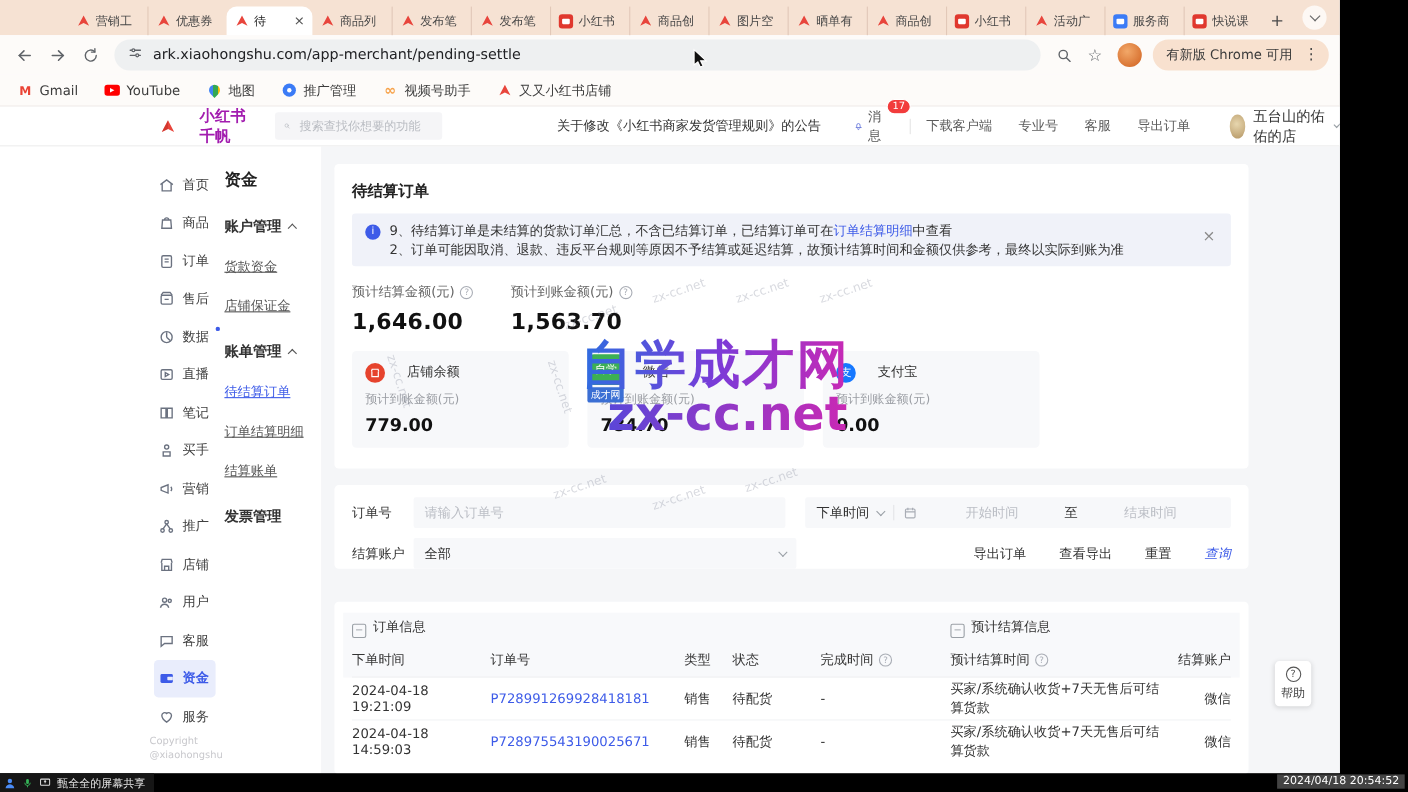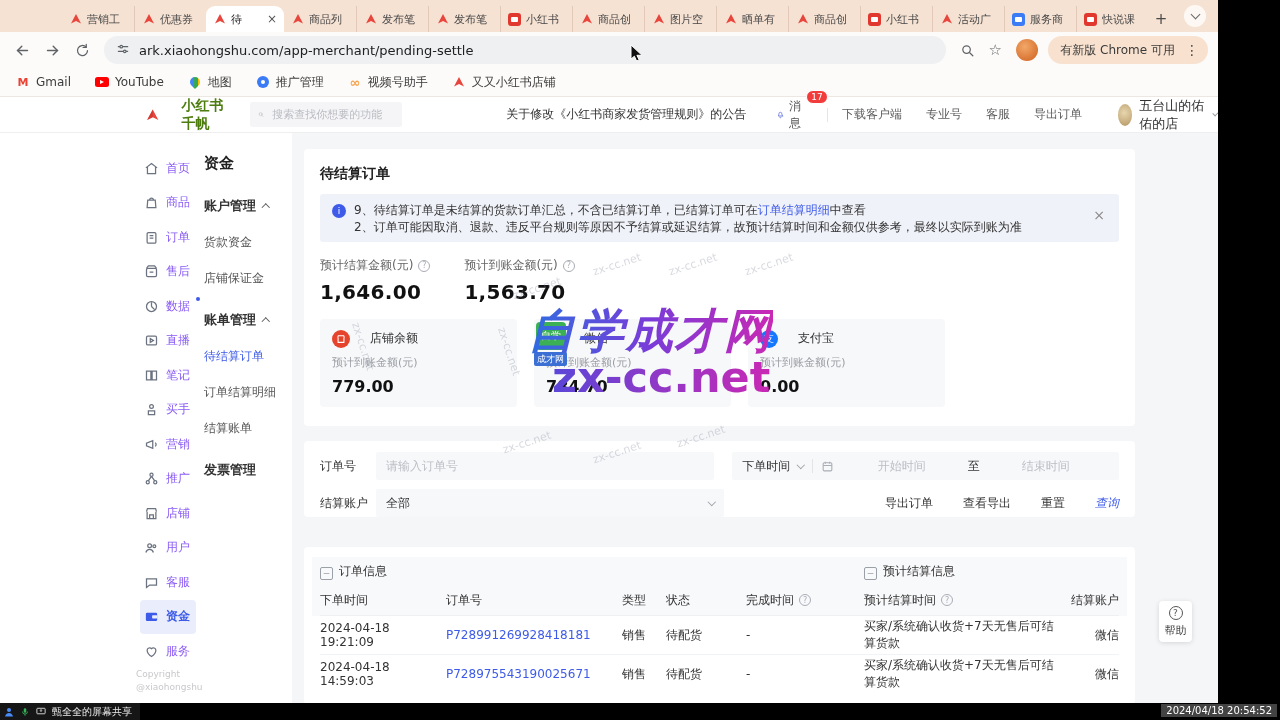--- a/index.html
+++ b/index.html
@@ -43,47 +43,47 @@
   .yt{width:14px;height:10px;background:#FF0000;border-radius:2.5px;position:relative;}
   .yt:after{content:"";position:absolute;left:5px;top:2.5px;border-left:4px solid #fff;border-top:2.5px solid transparent;border-bottom:2.5px solid transparent;}
   .mapic{width:10px;height:10px;background:linear-gradient(135deg,#4285F4 0 40%,#34A853 40% 70%,#FBBC05 70%);border-radius:50% 50% 50% 0;transform:rotate(-45deg);}
   .tgic{width:12px;height:12px;border-radius:50%;background:#3B7BF6;position:relative;}
   .tgic:after{content:"";position:absolute;left:4px;top:4px;width:4px;height:4px;background:#fff;border-radius:50%;}
   .sphic{color:#F7A34B;font-weight:bold;font-size:13px;}
 
   
   .app{height:607px;background:#F5F6F8;position:relative;}
   .app-header{height:36px;background:#fff;border-bottom:1px solid #EFEFEF;display:flex;align-items:center;padding-left:146px;box-sizing:border-box;position:relative;z-index:2;}
-  .brand{display:flex;align-items:center;gap:22px;font-size:14px;font-weight:bold;color:#4d7c0f;}
+  .brand{display:flex;align-items:center;gap:22px;font-size:14px;font-weight:bold;color:#a21caf;}
   .hsearch{margin-left:26px;width:152px;height:25px;background:#F5F5F7;border-radius:3px;display:flex;align-items:center;gap:6px;padding:0 8px;box-sizing:border-box;}
   .hsearch input{border:none;outline:none;background:transparent;font-size:11px;width:120px;color:#333;font-family:inherit;}
   .hsearch input::placeholder{color:#B9BCC2;}
   .announce{margin-left:104px;font-size:12px;color:#333;white-space:nowrap;}
   .hmsg{margin-left:30px;display:flex;align-items:center;gap:4px;font-size:12px;color:#555;position:relative;}
   .badge{position:absolute;top:-8px;left:30px;background:#F23C3C;color:#fff;font-size:9px;line-height:12px;border-radius:7px;padding:0 4px;border:1px solid #fff;}
   .hdiv{width:1px;height:14px;background:#E5E5E5;margin:0 14px 0 22px;}
   .hlink{font-size:12px;color:#5c5c5c;margin-right:24px;white-space:nowrap;}
   .shop{display:flex;align-items:center;gap:7px;font-size:13px;color:#333;margin-left:12px;}
   .avatar-s{width:22px;height:22px;border-radius:50%;background:radial-gradient(circle at 45% 40%,#E7D6AE,#B49563);}
 
   
   .app-body{position:relative;height:571px;}
   .side-bg{position:absolute;left:0;top:0;width:292px;height:100%;background:#fff;}
   .rail{position:absolute;left:130px;top:0;width:66px;height:100%;padding-top:18px;box-sizing:border-box;}
-  .rail-item{display:flex;align-items:center;gap:7px;height:34.5px;margin-left:10px;width:52px;padding-left:4px;border-radius:4px;font-size:12px;color:#8b5cf6;position:relative;}
+  .rail-item{display:flex;align-items:center;gap:7px;height:34.5px;margin-left:10px;width:52px;padding-left:4px;border-radius:4px;font-size:12px;color:#404040;position:relative;}
   .rail-item svg{flex:none;color:#6b7280;}
   .rail-item.active{background:#E9EDFC;color:#3D5BE8;font-weight:bold;}
   .rail-item.active svg{color:#3D5BE8;}
   .raildot{position:absolute;right:-4px;top:8px;width:4px;height:4px;border-radius:50%;background:#3D5BE8;}
   .copyr{position:absolute;left:136px;bottom:10px;font-size:9px;color:#C8C8CC;line-height:13px;}
 
   .submenu{position:absolute;left:196px;top:0;width:96px;height:100%;font-size:12px;}
   .sm-title{font-size:15px;font-weight:bold;color:#222;margin:21px 0 0 8px;}
   .sm-sec{display:flex;align-items:center;gap:7px;font-size:13px;font-weight:bold;color:#333;margin:24px 0 0 8px;}
-  .sm-item{color:#555;margin:19px 0 0 8px;}
+  .sm-item{color:#555;margin:19px 0 0 8px;text-decoration:underline;}
   .sm-item.active{color:#3D5BE8;}
 
   
   .content{position:absolute;left:292px;top:0;right:0;height:100%;background:#F5F6F8;padding:16px 0 0 12px;box-sizing:border-box;overflow:hidden;}
   .card{background:#fff;border-radius:4px;width:831px;box-sizing:border-box;}
   .card1{height:277px;padding:16px;}
   .ctitle{font-size:14px;font-weight:bold;color:#222;}
   .notice{margin-top:11px;height:48px;background:#F0F2F9;border-radius:3px;display:flex;gap:8px;padding:8px 30px 0 12px;box-sizing:border-box;font-size:12px;color:#333;position:relative;}
   .iinfo{width:14px;height:14px;border-radius:50%;background:#3D5BE8;color:#fff;font-size:9px;font-style:normal;display:flex;align-items:center;justify-content:center;flex:none;margin-top:2px;}
   .nline{line-height:17px;white-space:nowrap;}
@@ -125,21 +125,21 @@
   .hcell{display:flex;align-items:center;gap:5px;}
   .drow{height:38px;border-bottom:1px solid #F2F3F5;}
   .drow:last-child{border-bottom:none;}
   .tr-right{text-align:right;}
   .olink{color:#3D5BE8;}
 
   
   .help{position:absolute;left:1159px;top:601px;width:33px;height:41px;background:#fff;border-radius:4px;box-shadow:0 1px 5px rgba(0,0,0,.13);display:flex;flex-direction:column;align-items:center;justify-content:center;gap:3px;font-size:11px;color:#444;z-index:6;}
   .help .q{width:14px;height:14px;font-size:9px;border-color:#555;color:#555;}
 
-  .wm-big{position:absolute;left:528px;top:300px;font-size:47px;font-weight:bold;letter-spacing:2px;background:linear-gradient(90deg,#2E6DE0,#7A3BD8,#C929B4);-webkit-background-clip:text;background-clip:text;color:transparent;z-index:5;font-style:italic;}
+  .wm-big{position:absolute;left:528px;top:300px;font-size:47px;font-weight:bold;letter-spacing:2px;background:linear-gradient(90deg,#2E6DE0,#7A3BD8,#C929B4);-webkit-background-clip:text;background-clip:text;color:transparent;z-index:5;}
   .wm-site{position:absolute;left:552px;top:352px;font-size:43px;font-weight:bold;background:linear-gradient(90deg,#5A46D8,#C929B4);-webkit-background-clip:text;background-clip:text;color:transparent;z-index:5;}
   .wm-green{position:absolute;left:536px;top:322px;width:30px;height:28px;background:#3CB054;border-radius:4px;color:#fff;font-size:10px;display:flex;align-items:center;justify-content:center;z-index:4;}
   .wm-blue{position:absolute;left:534px;top:352px;height:14px;background:#3B6FD4;border-radius:2px;color:#fff;font-size:9px;display:flex;align-items:center;padding:0 3px;z-index:4;}
   .wm-s{position:absolute;font-size:11px;color:#8A8FA0;opacity:.33;transform:rotate(-18deg);z-index:4;white-space:nowrap;}
   .wm-s.vert{transform:rotate(72deg);}
 
   .bottombar{position:absolute;left:0;top:703px;width:1280px;height:17px;background:#000;}
   .share{position:absolute;left:0;top:703px;height:17px;display:flex;align-items:center;gap:5px;padding:0 8px 0 3px;background:#161616;color:#E8E8E8;font-size:10px;z-index:7;}
   .ts{position:absolute;right:3px;top:704px;color:#fff;font-size:10px;background:rgba(90,90,90,.75);padding:1px 5px;z-index:7;}
   .cursor{position:absolute;left:630px;top:44px;z-index:9;}

